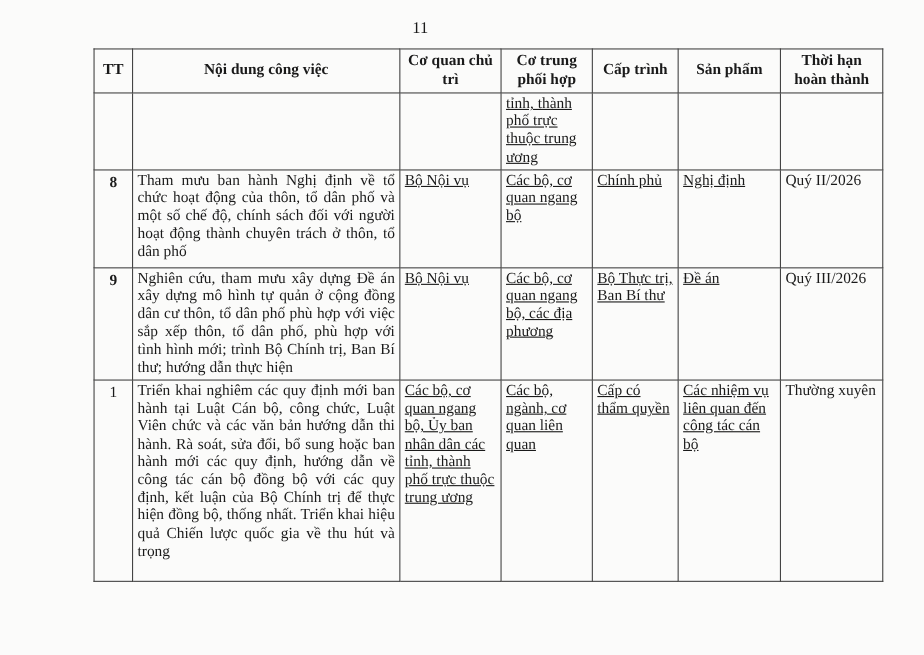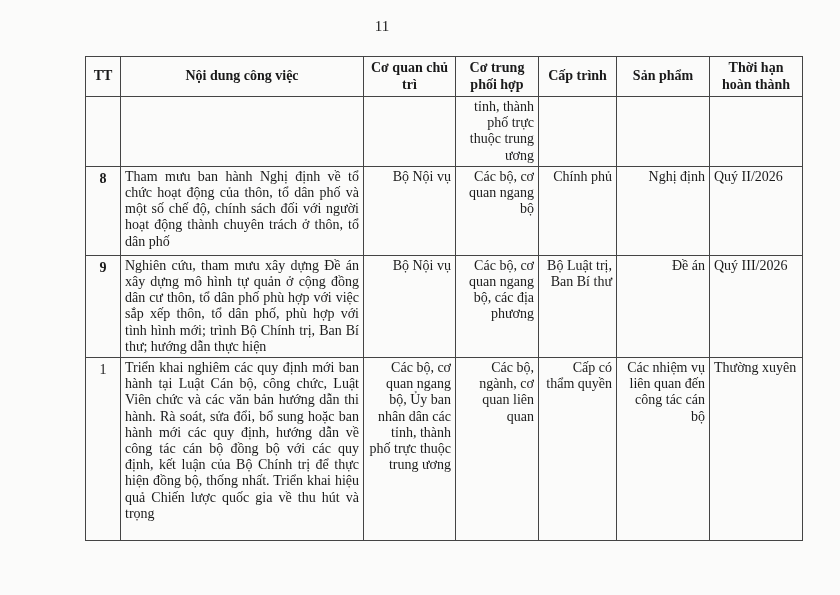--- a/index.html
+++ b/index.html
@@ -1,22 +1,22 @@
 <!DOCTYPE html>
 <html><head>
 <meta charset="utf-8">
 <style>
   html, body { margin:0; padding:0; }
   body { width:840px; height:595px; background:#fbfbfa; position:relative; overflow:hidden;
          font-family:"Liberation Serif", "DejaVu Serif", serif; color:#1a1a1a; }
   .page-num { position:absolute; top:18px; left:0; width:764px; text-align:center; font-size:15px; }
-  table { position:absolute; left:85px; top:56px; border-collapse:collapse; table-layout:fixed; width:717px; }
+  table { position:absolute; left:85px; top:44px; border-collapse:collapse; table-layout:fixed; width:717px; }
   td, th { border:1.3px solid #444; vertical-align:top; font-size:14px; line-height:16.2px; padding:2px 4px; }
   th { font-weight:bold; vertical-align:middle; text-align:center; height:35px; }
-  td.c { text-align:right; }
+  td.c { text-align:left;text-decoration:underline; }
   td.j { text-align:justify; }
   td.tt { text-align:center; font-weight:bold; padding-top:4px; }
   tr.sec td { font-weight:bold; vertical-align:middle; height:22px; }
   tr.r0 td { height:63px; }
   tr.r8 td { height:82px; }
   tr.r9 td { height:94px; }
   tr.r1 td { height:176px; }
 </style>
 </head>
 <body>
@@ -59,21 +59,21 @@
     <td class="c">Các bộ, cơ quan ngang bộ</td>
     <td class="c">Chính phủ</td>
     <td class="c">Nghị định</td>
     <td>Quý II/2026</td>
   </tr>
   <tr class="r9">
     <td class="tt">9</td>
     <td class="j">Nghiên cứu, tham mưu xây dựng Đề án xây dựng mô hình tự quản ở cộng đồng dân cư thôn, tổ dân phố phù hợp với việc sắp xếp thôn, tổ dân phố, phù hợp với tình hình mới; trình Bộ Chính trị, Ban Bí thư; hướng dẫn thực hiện</td>
     <td class="c">Bộ Nội vụ</td>
     <td class="c">Các bộ, cơ quan ngang bộ, các địa phương</td>
-    <td class="c">Bộ Luật trị, Ban Bí thư</td>
+    <td class="c">Bộ Thực trị, Ban Bí thư</td>
     <td class="c">Đề án</td>
     <td>Quý III/2026</td>
   </tr>
   <tr class="r1">
     <td class="tt" style="font-weight:normal">1</td>
     <td class="j">Triển khai nghiêm các quy định mới ban hành tại Luật Cán bộ, công chức, Luật Viên chức và các văn bản hướng dẫn thi hành. Rà soát, sửa đổi, bổ sung hoặc ban hành mới các quy định, hướng dẫn về công tác cán bộ đồng bộ với các quy định, kết luận của Bộ Chính trị để thực hiện đồng bộ, thống nhất. Triển khai hiệu quả Chiến lược quốc gia về thu hút và trọng</td>
     <td class="c">Các bộ, cơ quan ngang bộ, Ủy ban nhân dân các tỉnh, thành phố trực thuộc trung ương</td>
     <td class="c">Các bộ, ngành, cơ quan liên quan</td>
     <td class="c">Cấp có thẩm quyền</td>
     <td class="c">Các nhiệm vụ liên quan đến công tác cán bộ</td>

